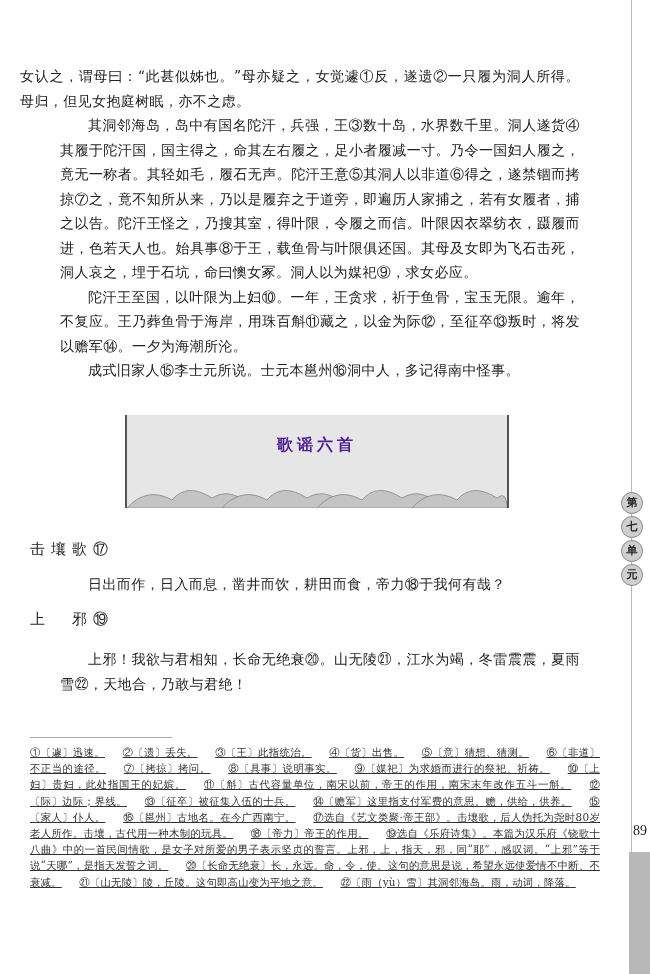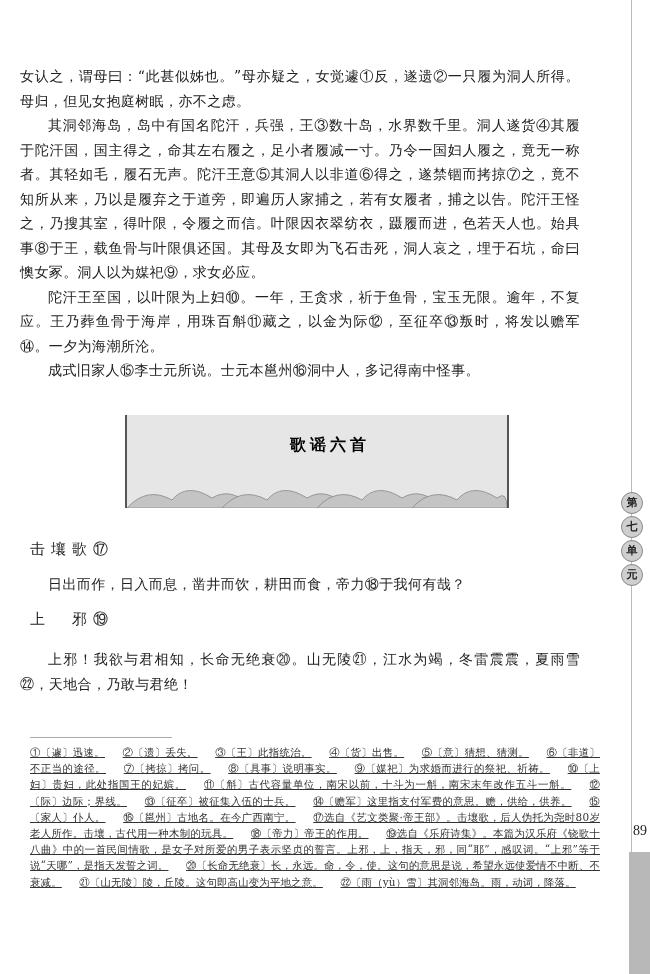--- a/index.html
+++ b/index.html
@@ -1,24 +1,24 @@
 <!DOCTYPE html>
 <html><head>
 <meta charset="utf-8">
 <style>
   html, body { margin:0; padding:0; }
   body { width:650px; height:974px; background:#fff; position:relative; overflow:hidden;
          font-family:"DejaVu Serif","Liberation Serif",serif; color:#222; }
   .body-text { position:absolute; left:20px; width:560px; font-size:14px; line-height:24.5px; letter-spacing:0.4px; }
   .para { margin:0; text-align:justify; }
-  .para.indent { text-indent:2em; }
+  .para.indent { text-indent:2em;margin-left:40px; }
   #story { top:64px; }
   .banner { position:absolute; left:125px; top:415px; width:380px; height:93px;
             background:#e6e6e6; border-left:2px solid #555; border-right:2px solid #555; overflow:hidden; }
-  .banner-title { position:absolute; top:20px; width:100%; text-align:center; font-size:16px; font-weight:bold; letter-spacing:4px; color:#000000;padding-left:13px; }
+  .banner-title { position:absolute; top:20px; width:100%; text-align:center; font-size:16px; font-weight:bold; letter-spacing:4px; color:#4c1d95; }
   .waves { position:absolute; left:0; bottom:0; width:100%; height:30px; }
   .poem-title { position:absolute; width:560px; left:30px; text-align:left; font-size:15px; letter-spacing:6px; }
   #poem1-title { top:540px; }
   #poem1-text { top:572px; }
   #poem2-title { top:610px; }
   #poem2-text { top:647px; }
   .rule { position:absolute; left:30px; top:737px; width:142px; height:1px; background:#aaa; }
   .footnotes { position:absolute; left:30px; top:744px; width:570px; font-size:10.4px; line-height:16.2px; letter-spacing:0.2px; color:#333; text-align:justify; }
   .fn { margin-right:14px;text-decoration:underline; }
   .vline { position:absolute; left:631px; top:0; width:1px; height:852px; background:#bbb; }
@@ -63,21 +63,21 @@
   <span class="fn">①〔遽〕迅速。</span>
   <span class="fn">②〔遗〕丢失。</span>
   <span class="fn">③〔王〕此指统治。</span>
   <span class="fn">④〔货〕出售。</span>
   <span class="fn">⑤〔意〕猜想、猜测。</span>
   <span class="fn">⑥〔非道〕不正当的途径。</span>
   <span class="fn">⑦〔拷掠〕拷问。</span>
   <span class="fn">⑧〔具事〕说明事实。</span>
   <span class="fn">⑨〔媒祀〕为求婚而进行的祭祀、祈祷。</span>
   <span class="fn">⑩〔上妇〕贵妇，此处指国王的妃嫔。</span>
-  <span class="fn">⑪〔斛〕古代容量单位，南宋以前，十斗为一斛，南宋末年改作五斗一斛。</span>
+  <span class="fn">⑪〔斛〕古代容量单位，南宋以前，帝王的作用，南宋末年改作五斗一斛。</span>
   <span class="fn">⑫〔际〕边际；界线。</span>
   <span class="fn">⑬〔征卒〕被征集入伍的士兵。</span>
   <span class="fn">⑭〔赡军〕这里指支付军费的意思。赡，供给，供养。</span>
   <span class="fn">⑮〔家人〕仆人。</span>
   <span class="fn">⑯〔邕州〕古地名。在今广西南宁。</span>
   <span class="fn">⑰选自《艺文类聚·帝王部》。击壤歌，后人伪托为尧时80岁老人所作。击壤，古代用一种木制的玩具。</span>
   <span class="fn">⑱〔帝力〕帝王的作用。</span>
   <span class="fn">⑲选自《乐府诗集》。本篇为汉乐府《铙歌十八曲》中的一首民间情歌，是女子对所爱的男子表示坚贞的誓言。上邪，上，指天，邪，同“耶”，感叹词。“上邪”等于说“天哪”，是指天发誓之词。</span>
   <span class="fn">⑳〔长命无绝衰〕长，永远。命，令，使。这句的意思是说，希望永远使爱情不中断、不衰减。</span>
   <span class="fn">㉑〔山无陵〕陵，丘陵。这句即高山变为平地之意。</span>

